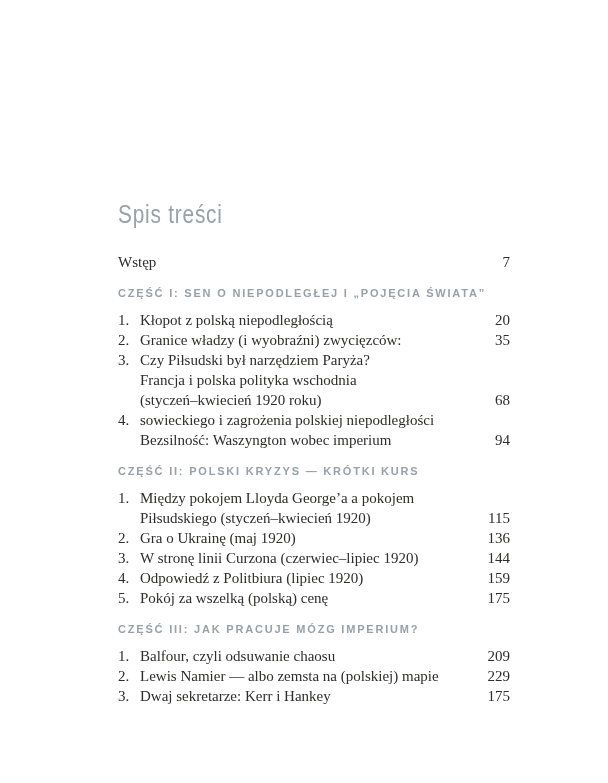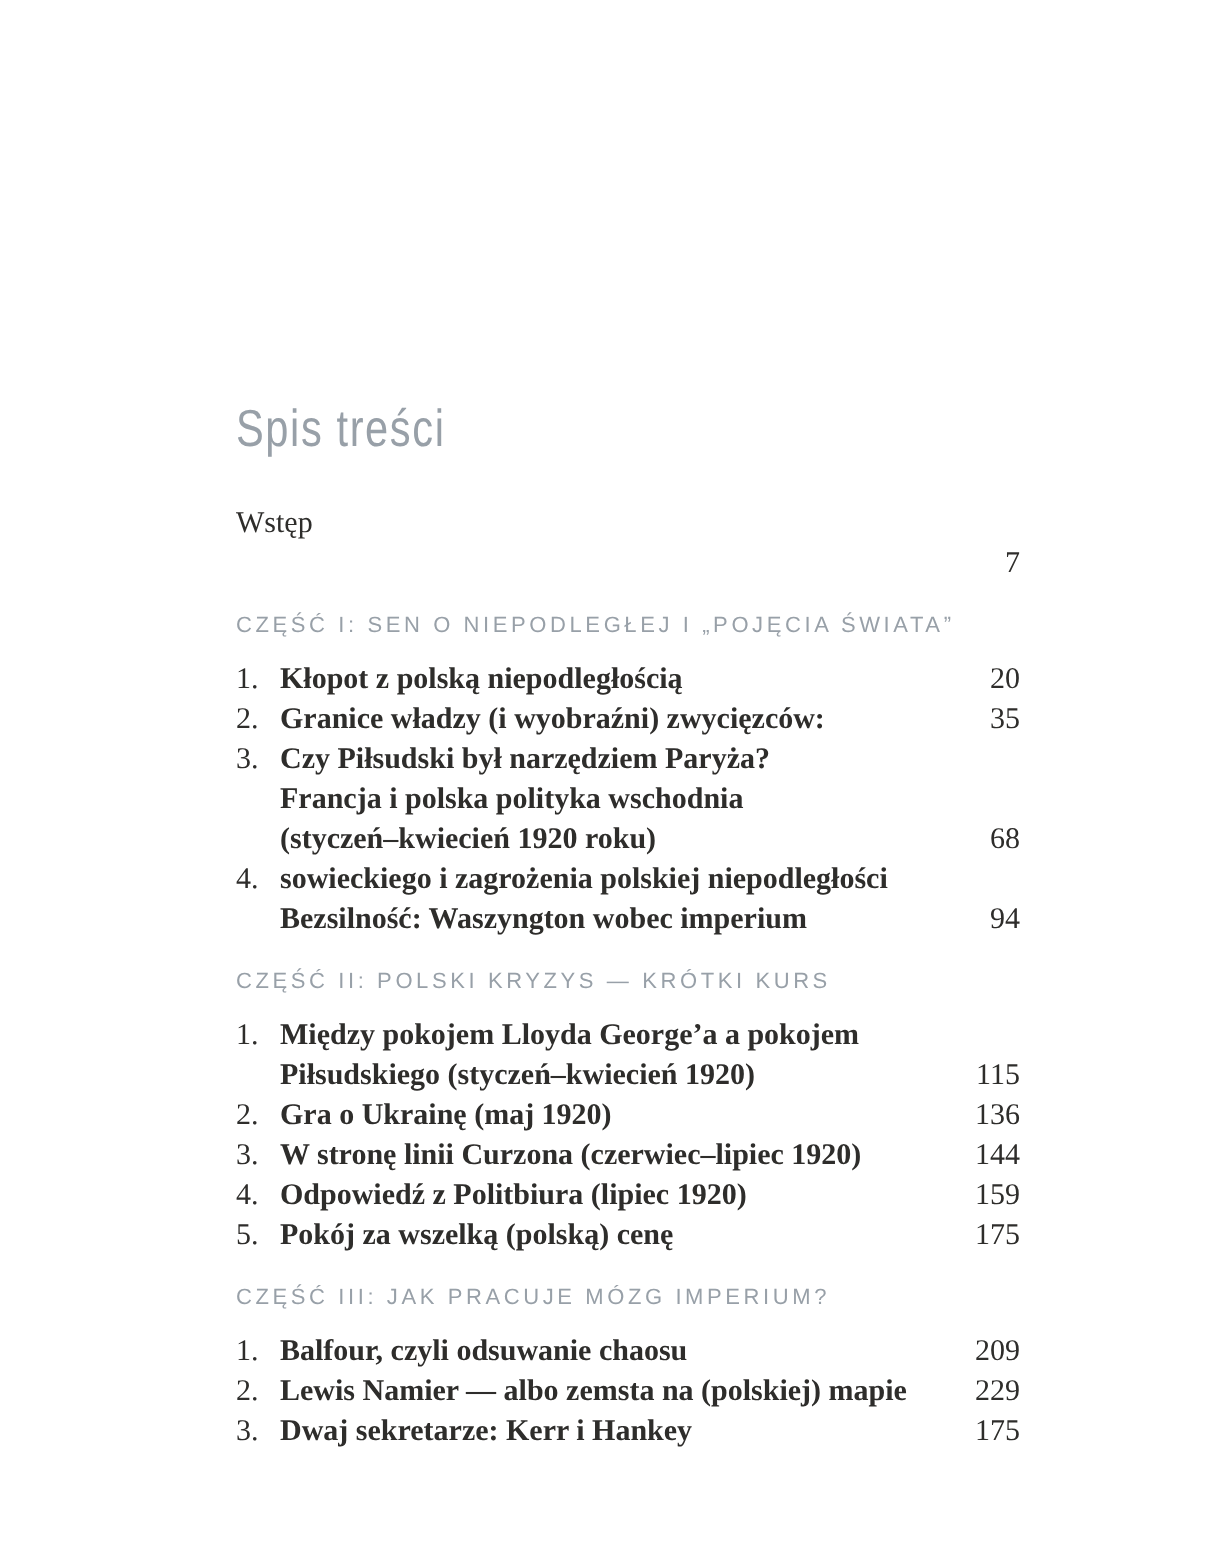--- a/index.html
+++ b/index.html
@@ -39,49 +39,49 @@
     color: var(--heading-color);
     transform: scaleX(0.8);
     transform-origin: left center;
     white-space: nowrap;
   }
   .row {
     display: flex;
     font-size: 15px;
     line-height: 20px;
   }
-  .row.intro { margin-top: 24px; flex-direction: column; }
+  .row.intro { margin-top: 24px; }
   .pagenum {
     margin-left: auto;
     align-self: flex-end;
     padding-left: 10px;
     font-size: 15px;
     line-height: 20px;
   }
   .section-header {
     margin: 14px 0 0 0;
     font-family: "Liberation Sans", "DejaVu Sans", sans-serif;
-    font-weight: 400;
+    font-weight: 700;
     font-size: 11px;
     line-height: 14px;
     letter-spacing: 1.8px;
     color: var(--heading-color);
     white-space: nowrap;
   }
   ol.items {
     list-style: none;
     margin: 10px 0 0 0;
     padding: 0;
     font-size: 15px;
     line-height: 20px;
   }
   li.item { display: flex; }
   .num { flex: 0 0 22px; width: 22px; }
   .text { flex: 0 1 auto; }
-  .line { white-space: nowrap; font-weight: bold; }
+  .line { white-space: nowrap; }
 </style>
 </head>
 <body>
 
 <div class="page">
   <div class="content">
     <h1 class="title">Spis treści</h1>
     <div class="row intro">
       <span class="text">Wstęp</span>
       <span class="pagenum">7</span>

